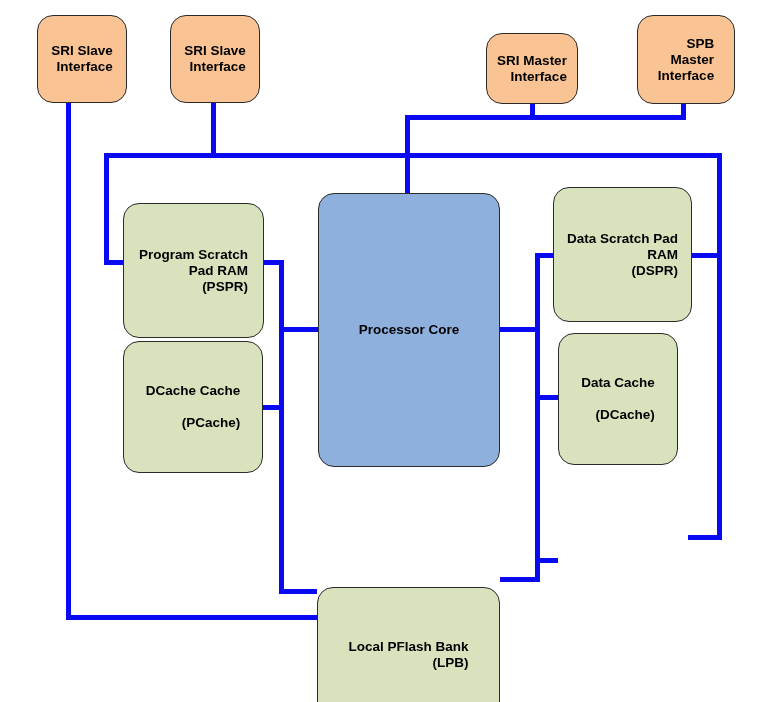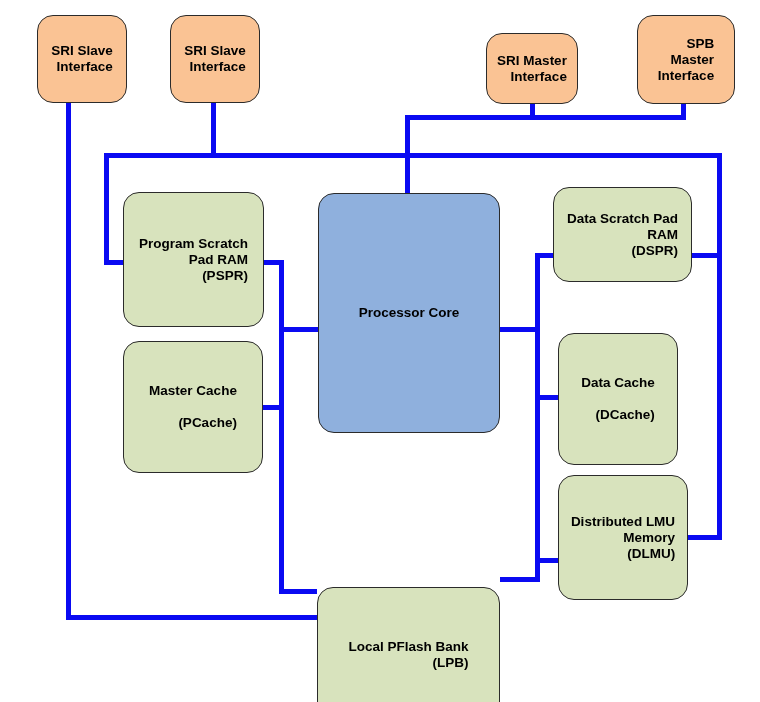--- a/index.html
+++ b/index.html
@@ -83,46 +83,41 @@
   </div>
   <div class="node orange" style="left:486px; top:33px;  width:92px;  height:71px;">
     <span class="lbl">SRI Master
 Interface</span>
   </div>
   <div class="node orange" style="left:637px; top:15px;  width:98px;  height:89px;">
     <span class="lbl">SPB
 Master
 Interface</span>
   </div>
-  <div class="node green" style="left:123px; top:192px; width:141px; height:135px;">
+  <div class="node green" style="left:123px; top:203px; width:141px; height:135px;">
     <span class="lbl">Program Scratch
 Pad RAM
 (PSPR)</span>
   </div>
   <div class="node green" style="left:123px; top:341px; width:140px; height:132px;">
-    <span class="lbl">Master Cache
+    <span class="lbl">DCache Cache
 
 (PCache)</span>
   </div>
-  <div class="node blue" style="left:318px; top:193px; width:182px; height:240px;">
+  <div class="node blue" style="left:318px; top:193px; width:182px; height:274px;">
     <span class="lbl">Processor Core</span>
   </div>
-  <div class="node green" style="left:553px; top:187px; width:139px; height:95px;">
+  <div class="node green" style="left:553px; top:187px; width:139px; height:135px;">
     <span class="lbl">Data Scratch Pad
 RAM
 (DSPR)</span>
   </div>
   <div class="node green" style="left:558px; top:333px; width:120px; height:132px;">
     <span class="lbl">Data Cache
 
 (DCache)</span>
   </div>
-  <div class="node green" style="left:558px; top:475px; width:130px; height:125px;">
-    <span class="lbl">Distributed LMU
-Memory
-(DLMU)</span>
-  </div>
   <div class="node green" style="left:317px; top:549px; width:183px; height:136px;margin-top:38px;">
     <span class="lbl">Local PFlash Bank
 (LPB)</span>
   </div>
 
 </div>
 
 </body></html>

